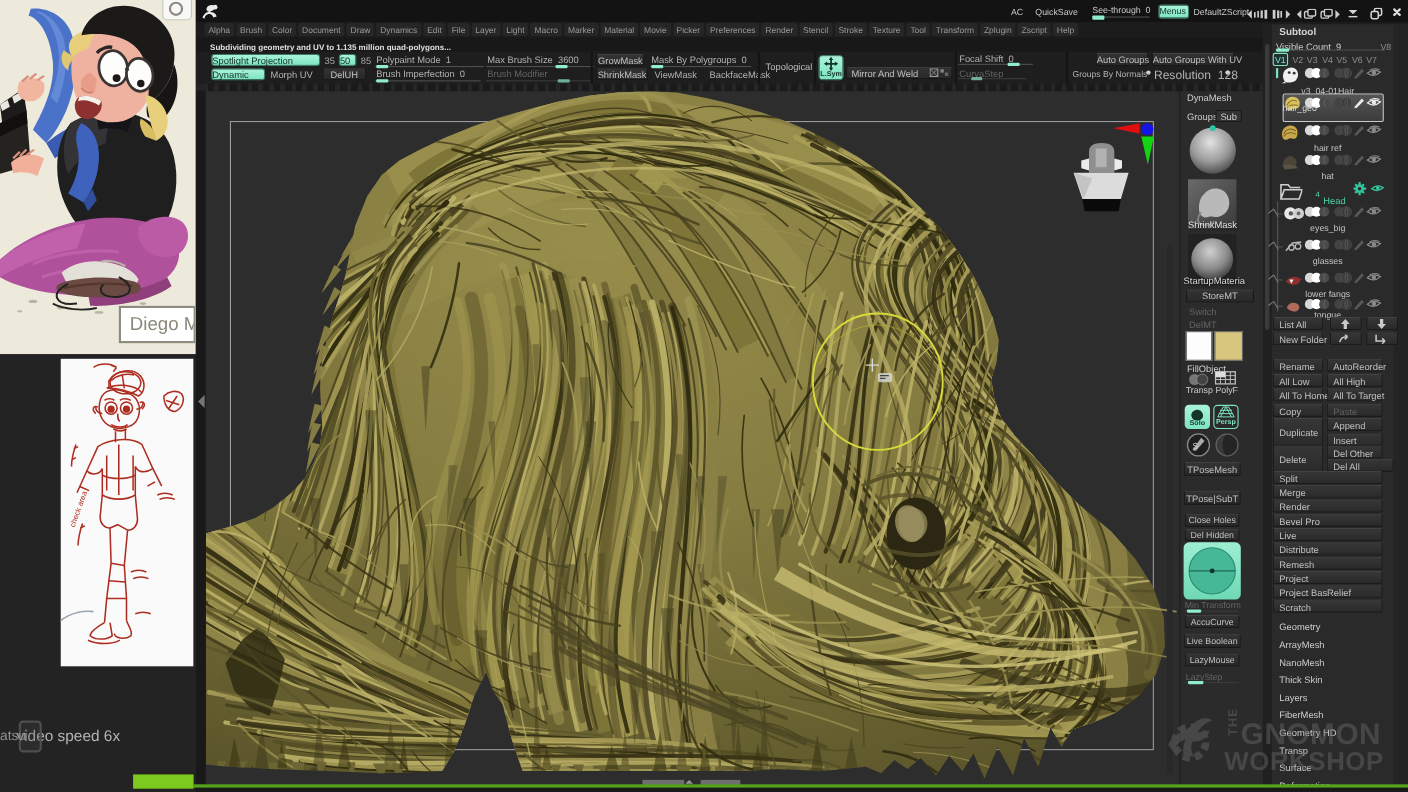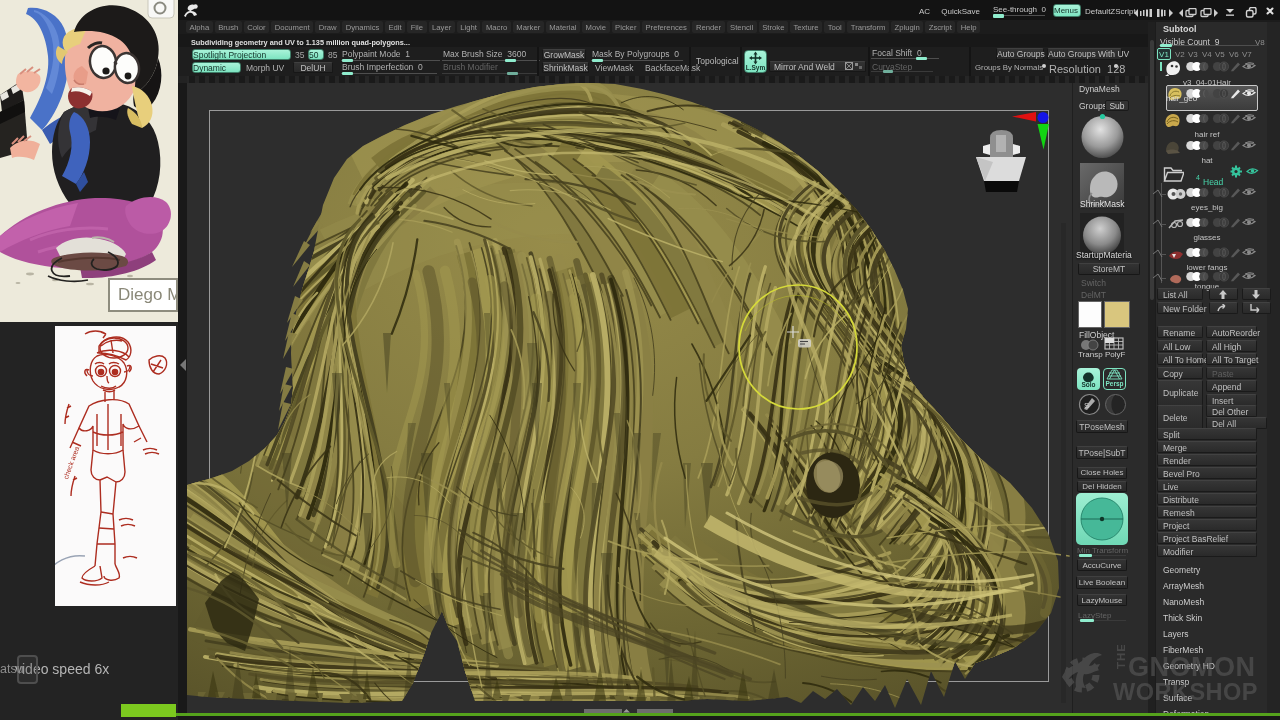--- a/index.html
+++ b/index.html
@@ -1333,21 +1333,21 @@
 <div class="stb" style="left:1206px;top:417px;width:61px;height:12px">Del All</div>
 <div class="stb" style="left:1157px;top:428px;width:100px;height:11.5px">Split</div>
 <div class="stb" style="left:1157px;top:441px;width:100px;height:11.5px">Merge</div>
 <div class="stb" style="left:1157px;top:454px;width:100px;height:11.5px">Render</div>
 <div class="stb" style="left:1157px;top:467px;width:100px;height:11.5px">Bevel Pro</div>
 <div class="stb" style="left:1157px;top:480px;width:100px;height:11.5px">Live</div>
 <div class="stb" style="left:1157px;top:493px;width:100px;height:11.5px">Distribute</div>
 <div class="stb" style="left:1157px;top:506px;width:100px;height:11.5px">Remesh</div>
 <div class="stb" style="left:1157px;top:519px;width:100px;height:11.5px">Project</div>
 <div class="stb" style="left:1157px;top:532px;width:100px;height:11.5px">Project BasRelief</div>
-<div class="stb" style="left:1157px;top:545px;width:100px;height:11.5px">Modifier</div>
+<div class="stb" style="left:1157px;top:545px;width:100px;height:11.5px">Scratch</div>
 <div class="sth" style="left:1163px;top:565px;color:#cdcdcd">Geometry</div>
 <div class="sth" style="left:1163px;top:581px;color:#cdcdcd">ArrayMesh</div>
 <div class="sth" style="left:1163px;top:597px;color:#cdcdcd">NanoMesh</div>
 <div class="sth" style="left:1163px;top:613px;color:#cdcdcd">Thick Skin</div>
 <div class="sth" style="left:1163px;top:629px;color:#cdcdcd">Layers</div>
 <div class="sth" style="left:1163px;top:645px;color:#cdcdcd">FiberMesh</div>
 <div class="sth" style="left:1163px;top:661px;color:#cdcdcd">Geometry HD</div>
 <div class="sth" style="left:1163px;top:677px;color:#cdcdcd">Transp</div>
 <div class="sth" style="left:1163px;top:693px;color:#cdcdcd">Surface</div>
 <div class="sth" style="left:1163px;top:709px;color:#cdcdcd">Deformation</div>

